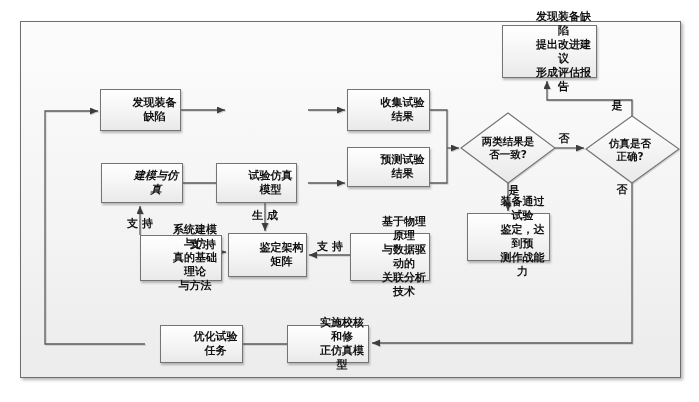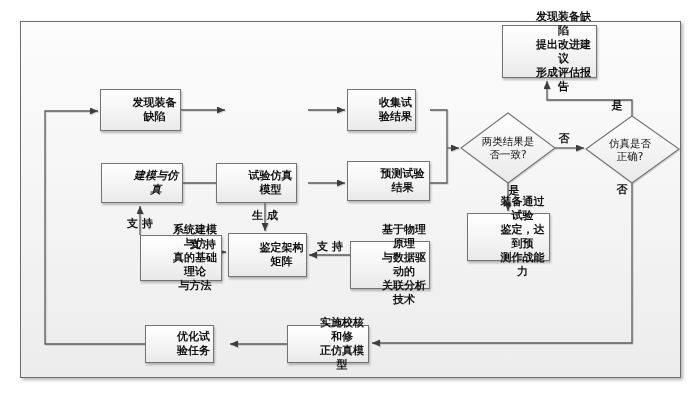--- a/index.html
+++ b/index.html
@@ -21,21 +21,21 @@
     font-size:11px;line-height:14px;font-weight:bold;
     background:linear-gradient(180deg,#ffffff 0%,#f3f3f3 60%,#e9e9e9 100%);
     border:1px solid #747474;
     box-shadow:1px 2px 2px rgba(90,90,90,.4);
     box-sizing:border-box;
     padding-left:28px;
   }
   .dtext{
     position:absolute;display:flex;align-items:center;justify-content:center;
     text-align:center;white-space:pre-line;
-    font-size:10.5px;line-height:13px;font-weight:normal;
+    font-size:10.5px;line-height:13px;font-weight:bold;
   }
   .lbl{
     position:absolute;transform:translate(-50%,-50%);
     font-size:11px;font-weight:bold;white-space:pre;line-height:12px;
   }
 </style>
 </head>
 <body>
 
 <div id="stage">
@@ -79,42 +79,42 @@
       <path d="M350,255 L309,255" marker-end="url(#arrow)"></path>
       <path d="M265,203 L265,231" marker-end="url(#arrow)"></path>
     </g>
     <g fill="url(#diamondGrad)" stroke="#747474" stroke-width="1.1">
       <polygon points="461,148 508,113 555,148 508,183"></polygon>
       <polygon points="586,149 632,116 679,149 632,183"></polygon>
     </g>
   </svg>
 
   <div class="box" style="left:100px;top:89px;width:81px;height:42px;">发现装备缺陷</div>
-  <div class="box" style="left:347px;top:89px;width:69px;height:42px;">收集试验结果</div>
+  <div class="box" style="left:347px;top:89px;width:83px;height:42px;">收集试验结果</div>
 
   <div class="box" style="left:101px;top:163px;width:82px;height:40px;font-style:italic;">建模与仿真</div>
   <div class="box" style="left:216px;top:163px;width:81px;height:40px;">试验仿真模型</div>
-  <div class="box" style="left:347px;top:161px;width:83px;height:40px;">预测试验结果</div>
+  <div class="box" style="left:347px;top:147px;width:83px;height:40px;">预测试验结果</div>
 
   <div class="box" style="left:100px;top:235px;width:82px;height:46px;margin-left:40px;">系统建模与仿
 真的基础理论
 与方法</div>
   <div class="box" style="left:228px;top:233px;width:79px;height:44px;">鉴定架构矩阵</div>
-  <div class="box" style="left:350px;top:233px;width:80px;height:48px;margin-top:8px;">基于物理原理
+  <div class="box" style="left:350px;top:233px;width:80px;height:48px;">基于物理原理
 与数据驱动的
 关联分析技术</div>
 
   <div class="box" style="left:502px;top:25px;width:95px;height:53px;">发现装备缺陷
 提出改进建议
 形成评估报告</div>
   <div class="box" style="left:467px;top:213px;width:83px;height:48px;">装备通过试验
 鉴定，达到预
 测作战能力</div>
 
-  <div class="box" style="left:145px;top:325px;width:69px;height:38px;">优化试验任务</div>
+  <div class="box" style="left:160px;top:325px;width:83px;height:38px;">优化试验任务</div>
   <div class="box" style="left:287px;top:325px;width:82px;height:38px;">实施校核和修
 正仿真模型</div>
 
   <div class="dtext" style="left:466px;top:120px;width:84px;height:56px;">两类结果是
 否一致?</div>
   <div class="dtext" style="left:588px;top:123px;width:84px;height:53px;">仿真是否
 正确?</div>
 
   <div class="lbl" style="left:140px;top:224px;">支 持</div>
   <div class="lbl" style="left:203px;top:245px;">支 持</div>

